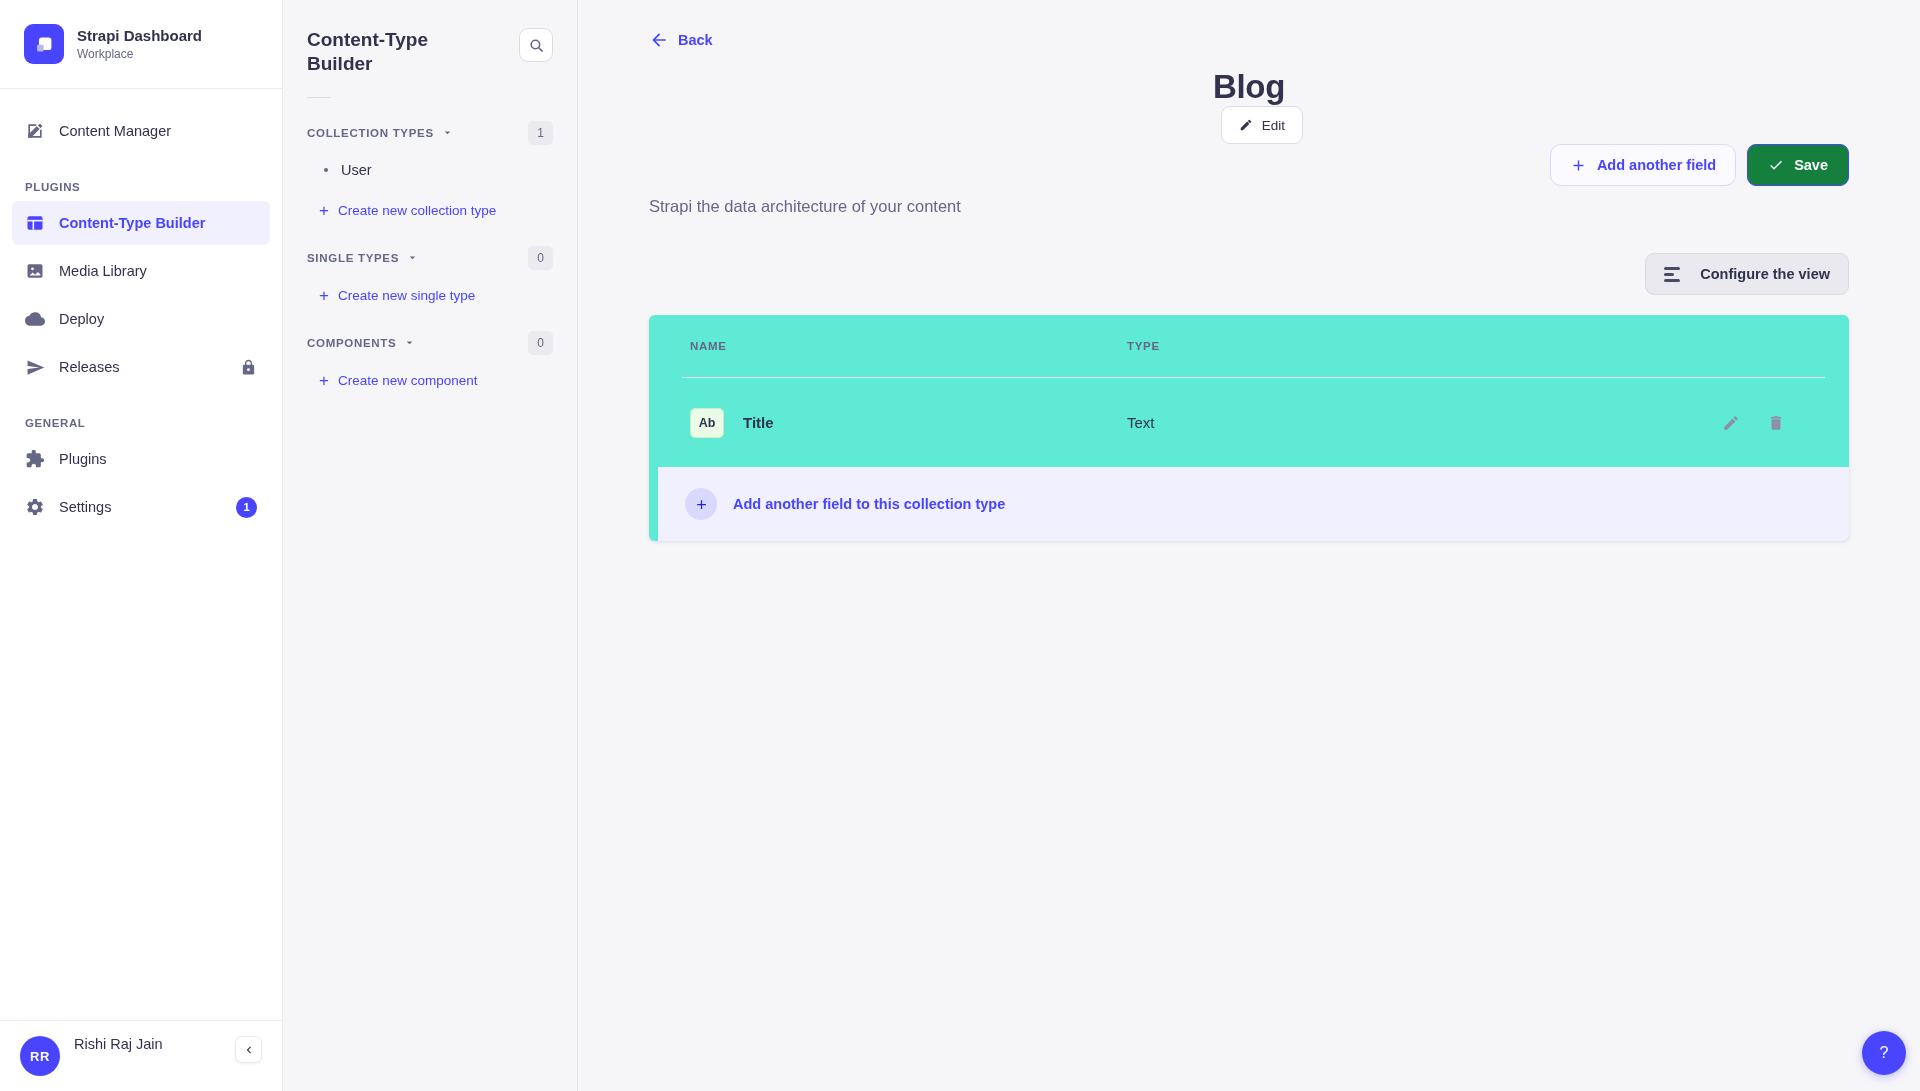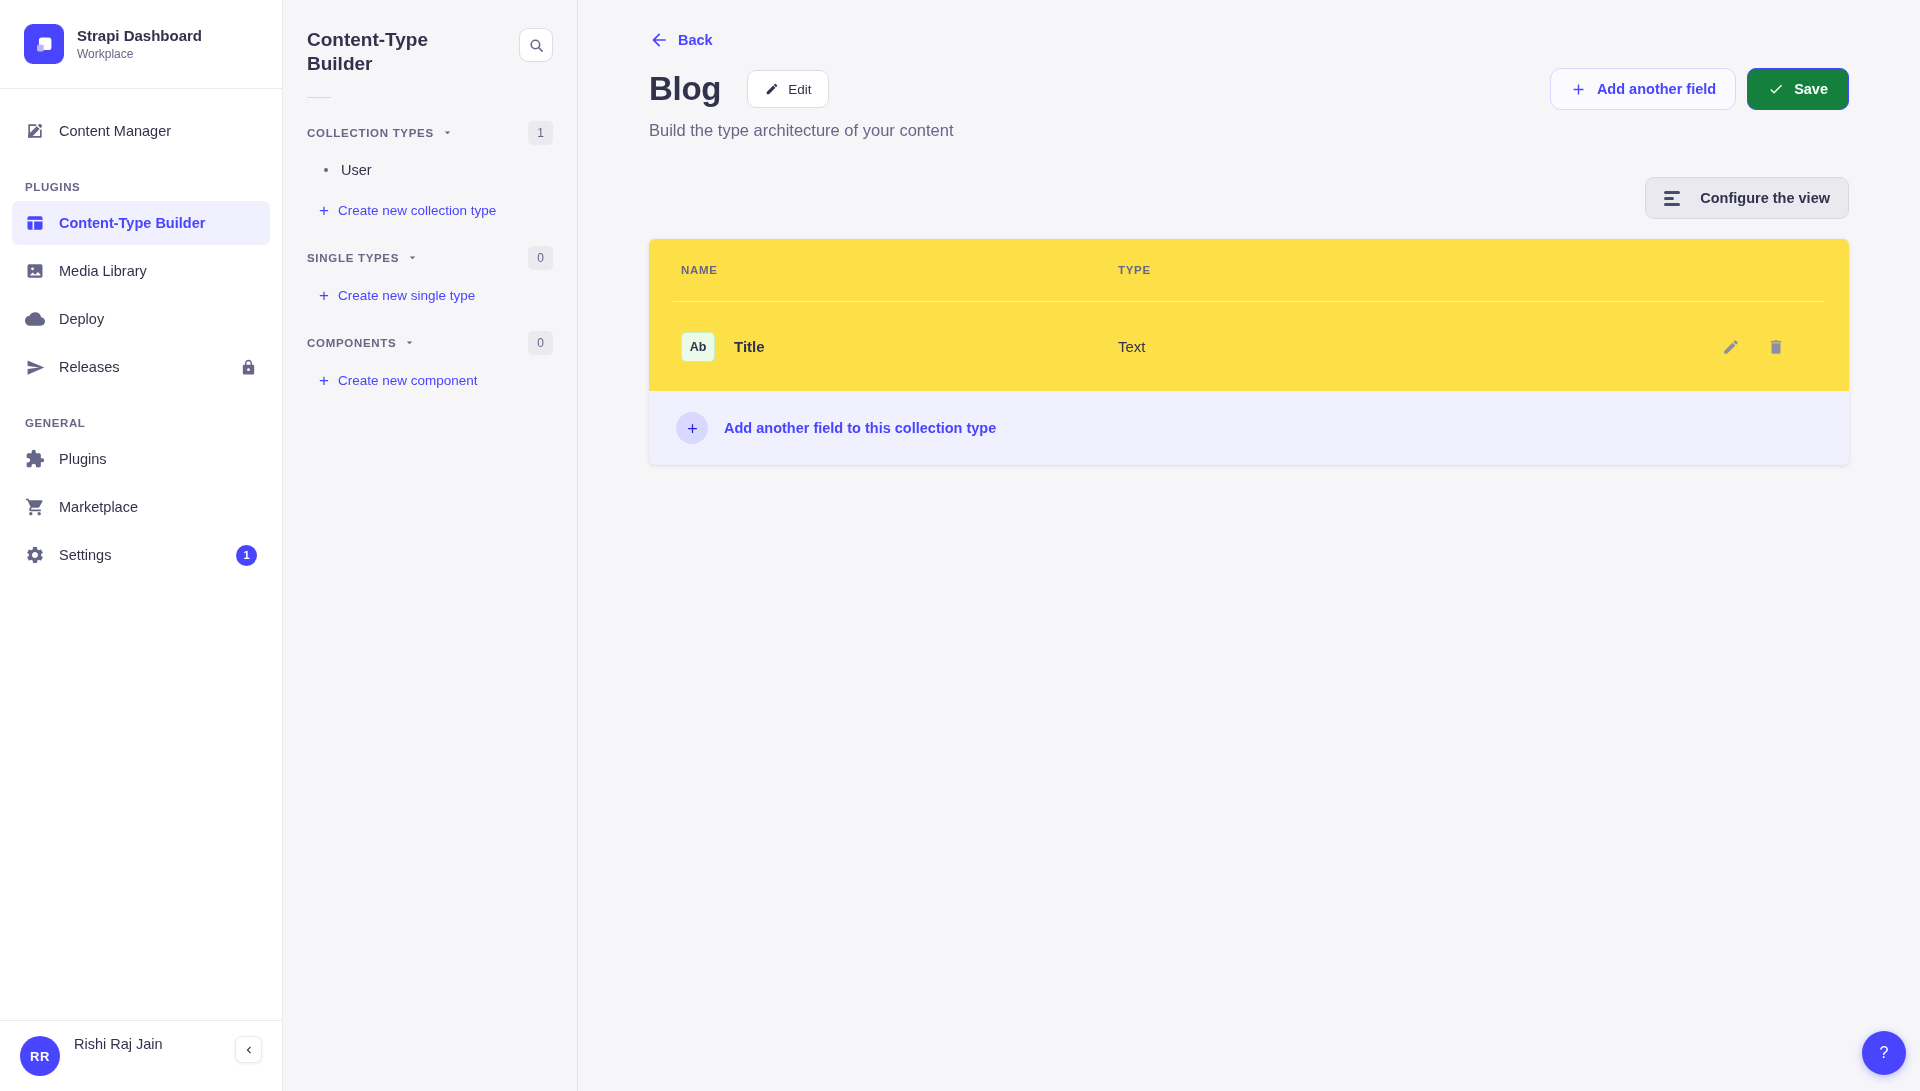--- a/index.html
+++ b/index.html
@@ -39,34 +39,34 @@
   .group-count { margin-left:auto; background:#eaeaef; border-radius:5px; padding:5px 9px; font-size:12px; color:#666687; }
   .bullet-item { display:flex; align-items:center; gap:13px; padding:12px 0 12px 17px; font-size:14.5px; color:#32324d; cursor:pointer; }
   .bullet { width:4px; height:4px; border-radius:50%; background:#666687; }
   .create-link { display:flex; align-items:center; gap:9px; padding:12px 0 12px 12px; color:#4945ff; font-size:13.5px; cursor:pointer; }
   .create-link .plus { font-size:17px; line-height:1; }
 
   
   .main { flex:1; padding:30px 71px 0; position:relative; }
   .back { display:inline-flex; align-items:center; gap:9px; color:#4945ff; font-size:14.5px; font-weight:bold; cursor:pointer;text-align:right; }
   .back .icn { width:20px; height:20px; display:flex; }
-  .head-row { display:flex; align-items:center; margin-top:14px; }
+  .head-row { display:flex; align-items:center; margin-top:14px;flex-direction:column; }
   .page-title { font-size:33px; font-weight:bold; color:#32324d; letter-spacing:-.3px; }
   .edit-btn { margin-left:26px; height:38px; padding:0 17px; background:#fff; border:1px solid #dcdce4; border-radius:9px; display:flex; align-items:center; gap:9px; font-size:13.5px; font-weight:normal; color:#32324d; cursor:pointer; }
   .head-actions { margin-left:auto; display:flex; gap:11px; }
   .btn-secondary { height:42px; padding:0 19px; background:#fbfbff; border:1px solid #d9d8ff; border-radius:11px; display:flex; align-items:center; gap:10px; font-size:14.5px; font-weight:bold; color:#4945ff; cursor:pointer; }
   .btn-primary { height:42px; padding:0 20px; background:#15803d; border:1px solid #4945ff; border-radius:9px; display:flex; align-items:center; gap:10px; font-size:14.5px; font-weight:bold; color:#fff; cursor:pointer; }
   .subtitle { margin-top:11px; font-size:16.5px; color:#666687; }
   .configure-row { display:flex; justify-content:flex-end; margin-top:37px; }
   .btn-tertiary { height:42px; padding:0 18px; background:#e9e9ef; border:1px solid #d9d9e0; border-radius:9px; display:flex; align-items:center; gap:20px; font-size:14.5px; font-weight:bold; color:#32324d; cursor:pointer; }
   .bars { display:flex; flex-direction:column; gap:3px; }
   .bars span { height:3px; border-radius:2px; background:#4a4a6a; }
   .bars .b1,.bars .b3 { width:16px; } .bars .b2 { width:10px; }
 
-  .card { margin-top:20px; background:#fde047; border-radius:6px; box-shadow:0 1px 4px rgba(33,33,52,.12); overflow:hidden; }
+  .card { margin-top:20px; background:#5eead4; border-radius:6px; box-shadow:0 1px 4px rgba(33,33,52,.12); overflow:hidden;padding-left:9px; }
   .thead { display:flex; align-items:center; height:62px; padding:0 32px; }
   .th { font-size:11.5px; font-weight:bold; letter-spacing:.7px; color:#666687; }
   .col-name { width:437px; }
   .col-type { flex:1; }
   .card-divider { height:1px; background:#eaeaef; margin:0 24px; }
   .trow { display:flex; align-items:center; height:89px; padding:0 32px; }
   .cell-name { width:437px; display:flex; align-items:center; gap:19px; }
   .field-chip { width:34px; height:30px; background:#eafbe7; border:1px solid #c6f0c2; border-radius:5px; display:flex; align-items:center; justify-content:center; font-size:12.5px; font-weight:bold; color:#32324d; }
   .field-name { font-size:15px; font-weight:bold; color:#32324d; }
   .cell-type { flex:1; font-size:15px; color:#32324d; }
@@ -160,28 +160,20 @@
 
       <div class="nav-item">
         <span class="icn">
           <svg viewBox="0 0 24 24" width="20" height="20" fill="currentColor">
             <path d="M20.5 11H19V7c0-1.1-.9-2-2-2h-4V3.5a2.5 2.5 0 0 0-5 0V5H4c-1.1 0-1.99.9-1.99 2v3.8H3.5c1.49 0 2.7 1.21 2.7 2.7s-1.21 2.7-2.7 2.7H2V20c0 1.1.9 2 2 2h3.8v-1.5c0-1.49 1.21-2.7 2.7-2.7 1.49 0 2.7 1.21 2.7 2.7V22H17c1.1 0 2-.9 2-2v-4h1.5a2.5 2.5 0 0 0 0-5z"></path>
           </svg>
         </span>
         <span>Plugins</span>
       </div>
 
-      <div class="nav-item">
-        <span class="icn">
-          <svg viewBox="0 0 24 24" width="20" height="20" fill="currentColor">
-            <path d="M7 18c-1.1 0-1.99.9-1.99 2S5.9 22 7 22s2-.9 2-2-.9-2-2-2zM1 2v2h2l3.6 7.59-1.35 2.45c-.16.28-.25.61-.25.96 0 1.1.9 2 2 2h12v-2H7.42c-.14 0-.25-.11-.25-.25l.03-.12.9-1.63h7.45c.75 0 1.41-.41 1.75-1.03l3.58-6.49A1 1 0 0 0 20 4H5.21l-.94-2H1zm16 16c-1.1 0-1.99.9-1.99 2s.89 2 1.99 2 2-.9 2-2-.9-2-2-2z"></path>
-          </svg>
-        </span>
-        <span>Marketplace</span>
-      </div>
 
       <div class="nav-item">
         <span class="icn">
           <svg viewBox="0 0 24 24" width="20" height="20" fill="currentColor">
             <path d="M19.14 12.94c.04-.3.06-.61.06-.94 0-.32-.02-.64-.07-.94l2.03-1.58a.49.49 0 0 0 .12-.61l-1.92-3.32a.488.488 0 0 0-.59-.22l-2.39.96c-.5-.38-1.03-.7-1.62-.94l-.36-2.54a.484.484 0 0 0-.48-.41h-3.84c-.24 0-.43.17-.47.41l-.36 2.54c-.59.24-1.13.57-1.62.94l-2.39-.96c-.22-.08-.47 0-.59.22L2.74 8.87c-.12.21-.08.47.12.61l2.03 1.58c-.05.3-.09.63-.09.94s.02.64.07.94l-2.03 1.58a.49.49 0 0 0-.12.61l1.92 3.32c.12.22.37.29.59.22l2.39-.96c.5.38 1.03.7 1.62.94l.36 2.54c.05.24.24.41.48.41h3.84c.24 0 .44-.17.47-.41l.36-2.54c.59-.24 1.13-.56 1.62-.94l2.39.96c.22.08.47 0 .59-.22l1.92-3.32c.12-.22.07-.47-.12-.61l-2.01-1.58zM12 15.6A3.6 3.6 0 0 1 8.4 12c0-1.98 1.62-3.6 3.6-3.6s3.6 1.62 3.6 3.6-1.62 3.6-3.6 3.6z"></path>
           </svg>
         </span>
         <span>Settings</span>
         <span class="nav-badge">1</span>
       </div>
@@ -294,21 +286,21 @@
           <span>
             <svg viewBox="0 0 24 24" width="16" height="16" fill="currentColor">
               <path d="M9 16.2L4.8 12l-1.4 1.4L9 19 21 7l-1.4-1.4z"></path>
             </svg>
           </span>
           <span>Save</span>
         </button>
       </div>
     </div>
 
-    <div class="subtitle">Build the type architecture of your content</div>
+    <div class="subtitle">Strapi the data architecture of your content</div>
 
     <div class="configure-row">
       <button class="btn-tertiary">
         <span class="bars">
           <span class="b1"></span>
             <span class="b2"></span>
             <span class="b3"></span>
         </span>
         <span>Configure the view</span>
       </button>

